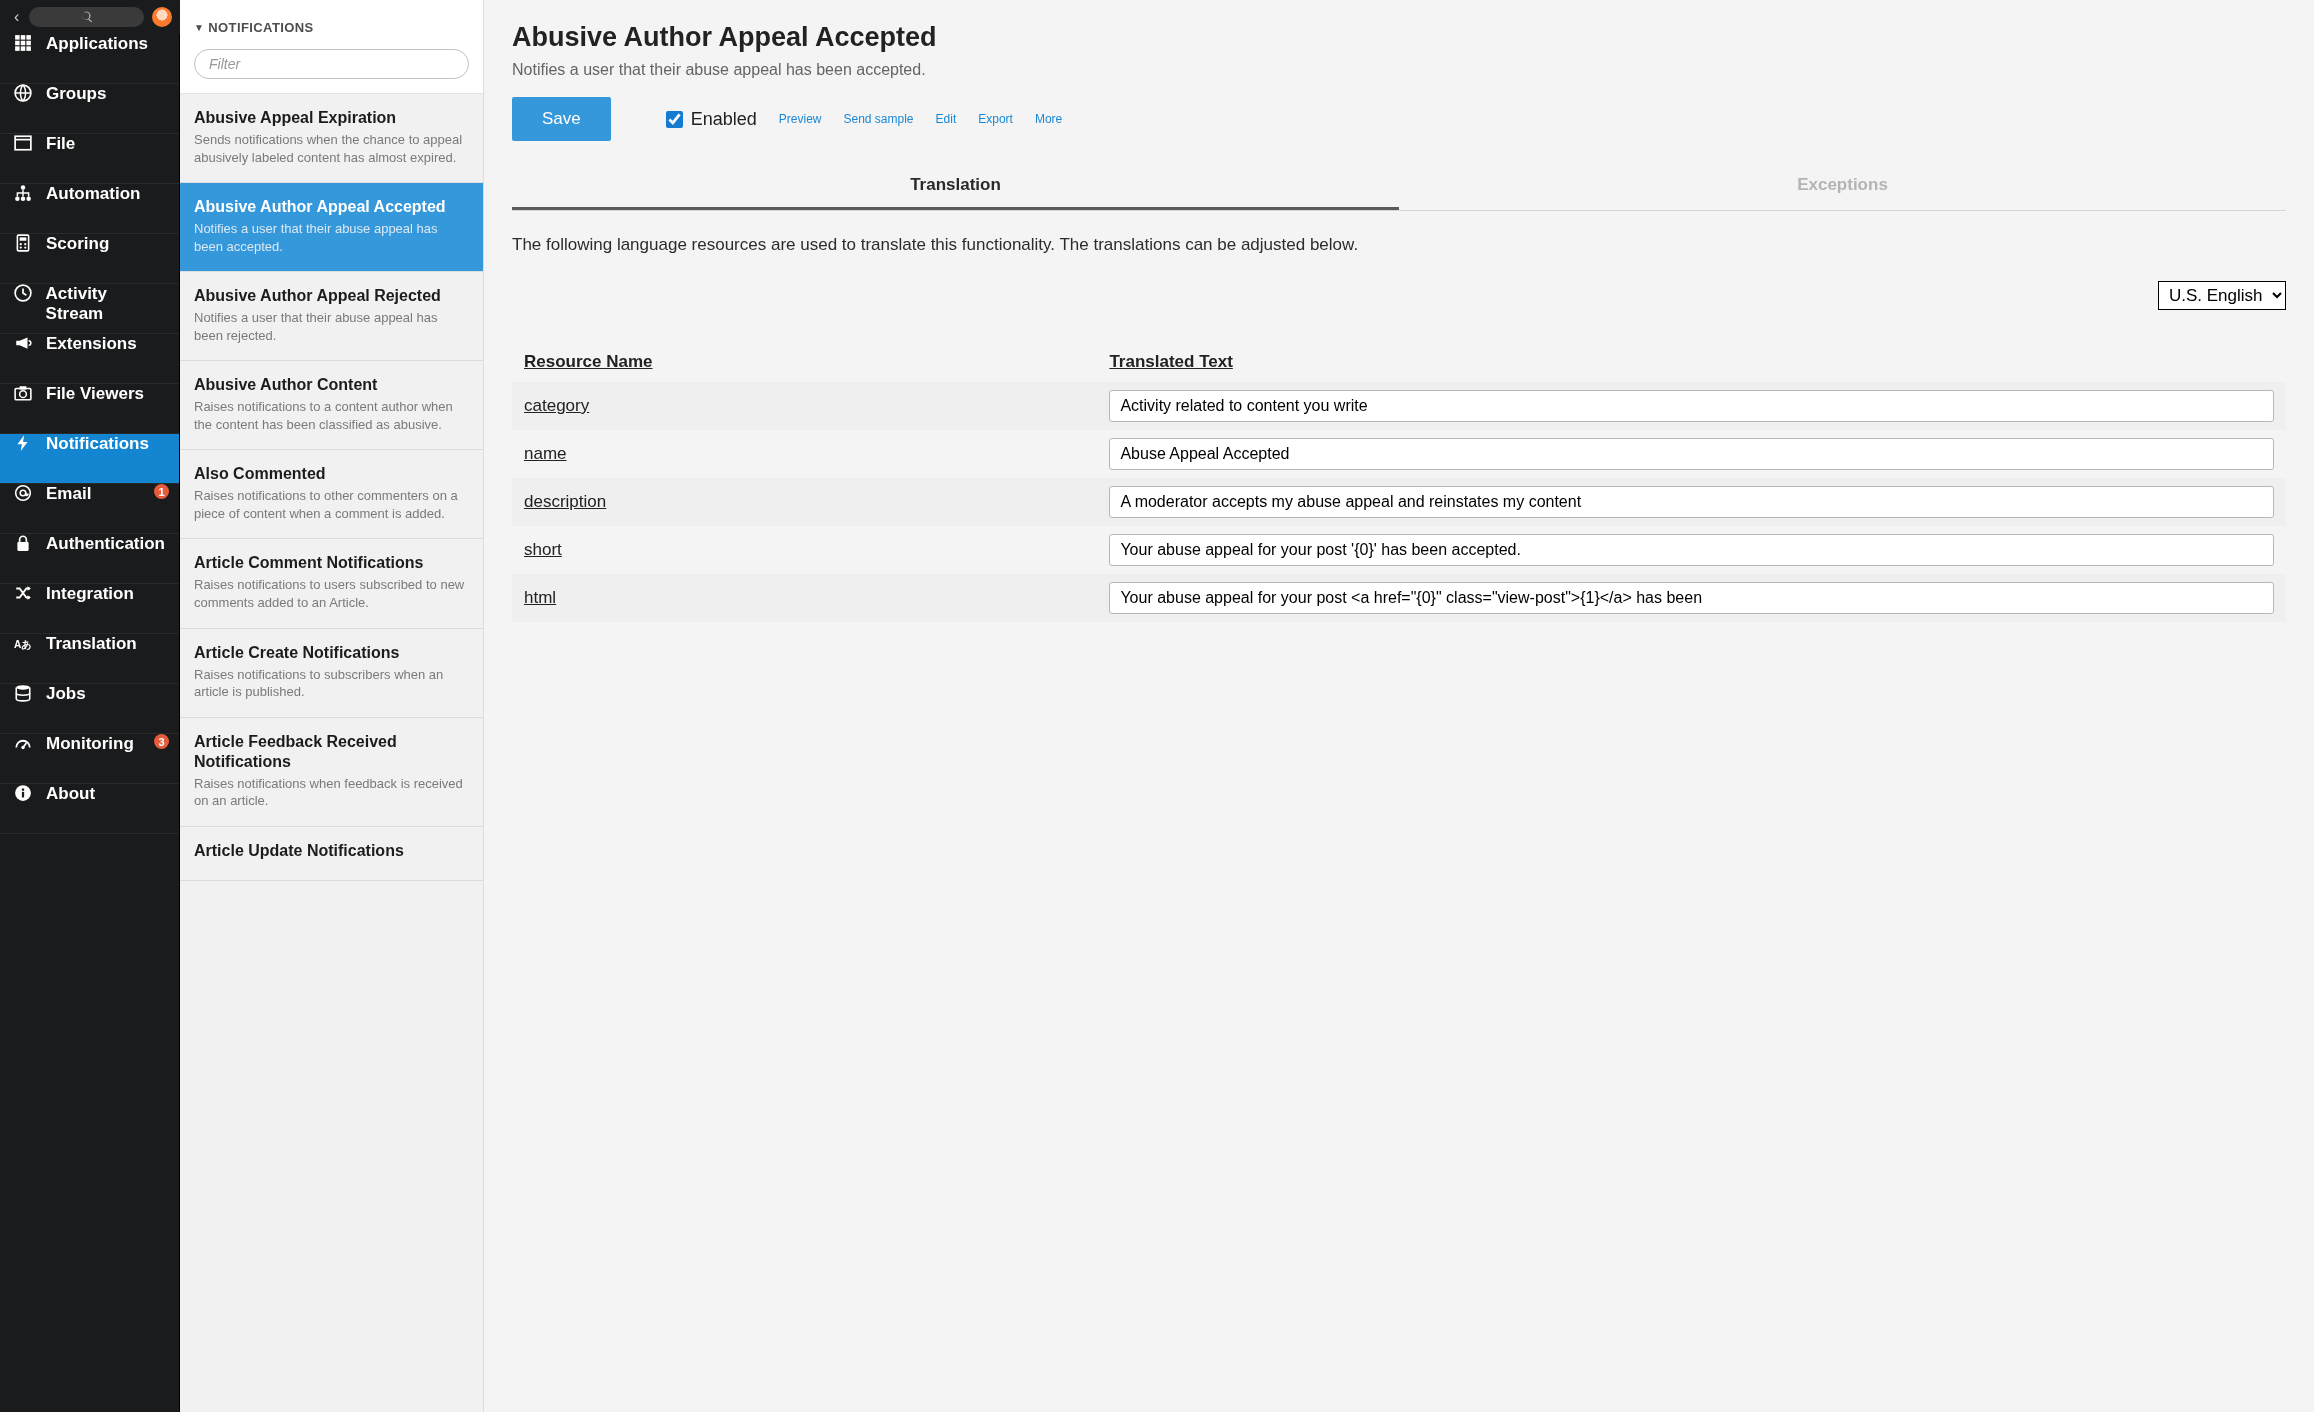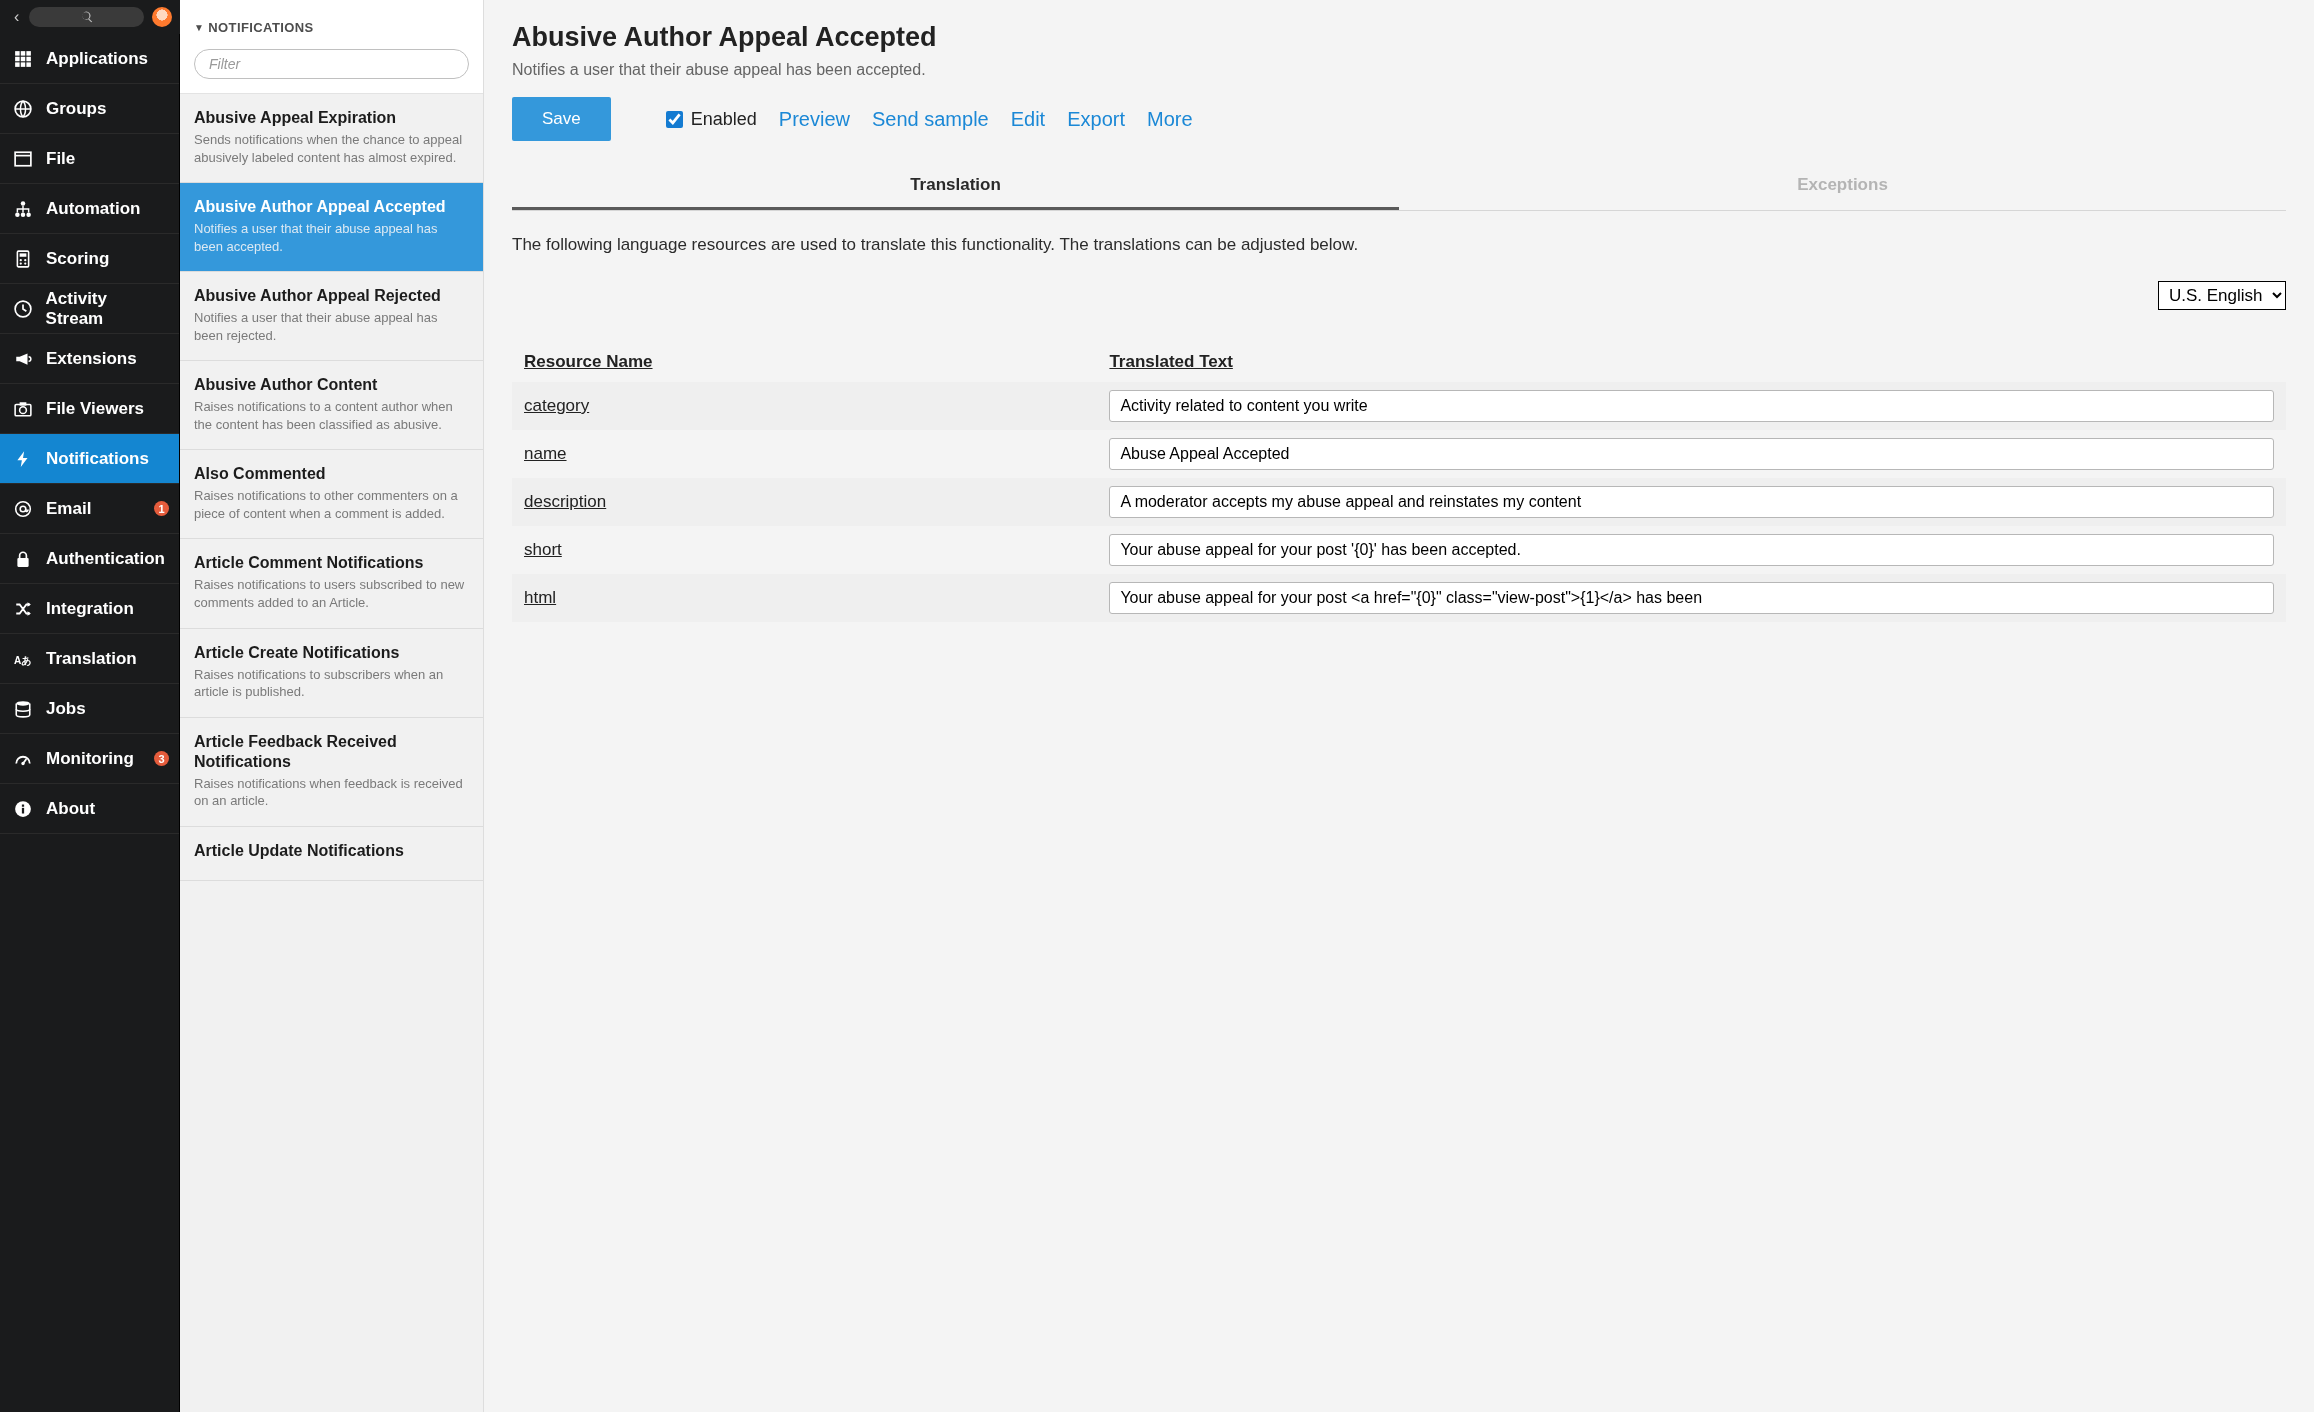--- a/index.html
+++ b/index.html
@@ -25,21 +25,21 @@
   width:20px; height:20px; border-radius:50%;
   background:radial-gradient(circle at 50% 40%, #ffd9c0 35%, #ff7a2e 36%);
   flex-shrink:0; margin-left:4px;
 }
 
 .leftnav {
   position:fixed; left:0; top:34px; bottom:0; width:180px;
   background:#1a1b1c; overflow-y:auto; border-right:1px solid #000;
 }
 .leftnav .nav-item {
-  display:flex; align-items:center; height:50px; padding:0 12px;
+  display:flex; height:50px; padding:0 12px;
   color:#fff; font-size:17px; font-weight:600;
   border-bottom:1px solid #2a2a2a; cursor:pointer; position:relative;
 }
 .leftnav .nav-item.active { background:#1486d1; }
 .leftnav .nav-item .icon { width:22px; display:flex; justify-content:center; margin-right:12px; font-size:16px;}
 .leftnav .nav-item .badge {
   position:absolute; right:10px;
   background:#e55c3c; color:#fff; font-size:11px; font-weight:700;
   min-width:15px; height:15px; border-radius:8px;
   display:flex; align-items:center; justify-content:center; padding:0 4px;
@@ -76,21 +76,21 @@
 }
 .main h1 { font-size:27px; font-weight:700; margin-bottom:8px;}
 .main .subtitle { font-size:16px; color:#646464; margin-bottom:18px;}
 .action-row { display:flex; align-items:center; gap:22px; margin-bottom:22px; flex-wrap:wrap;}
 .save-btn {
   background:#3498db; color:#fff; border:none; padding:12px 30px;
   font-size:17px; border-radius:2px; cursor:pointer;
 }
 .enabled-wrap { display:flex; align-items:center; gap:8px; font-size:18px;padding-left:33px;}
 .enabled-wrap input { width:17px; height:17px; accent-color:#147bd1;}
-.action-row .link { color:#1b88d6; font-size:20px; cursor:pointer;}
+.action-row .link { color:#1b88d6; font-size:12px; cursor:pointer;}
 
 .tabs { display:flex; border-bottom:1px solid #d6d6d6; margin-bottom:24px;}
 .tab {
   flex:1; text-align:center; padding:12px 0; font-size:17px; font-weight:700;
   color:#b4b4b4; cursor:pointer; border-bottom:3px solid transparent;
 }
 .tab.active { color:#2a2a2a; border-bottom-color:#5a5a5a;}
 .intro-text { font-size:17px; color:#2c2c2c; margin-bottom:26px;}
 .lang-row { display:flex; justify-content:flex-end; margin-bottom:32px;}
 .lang-select {

